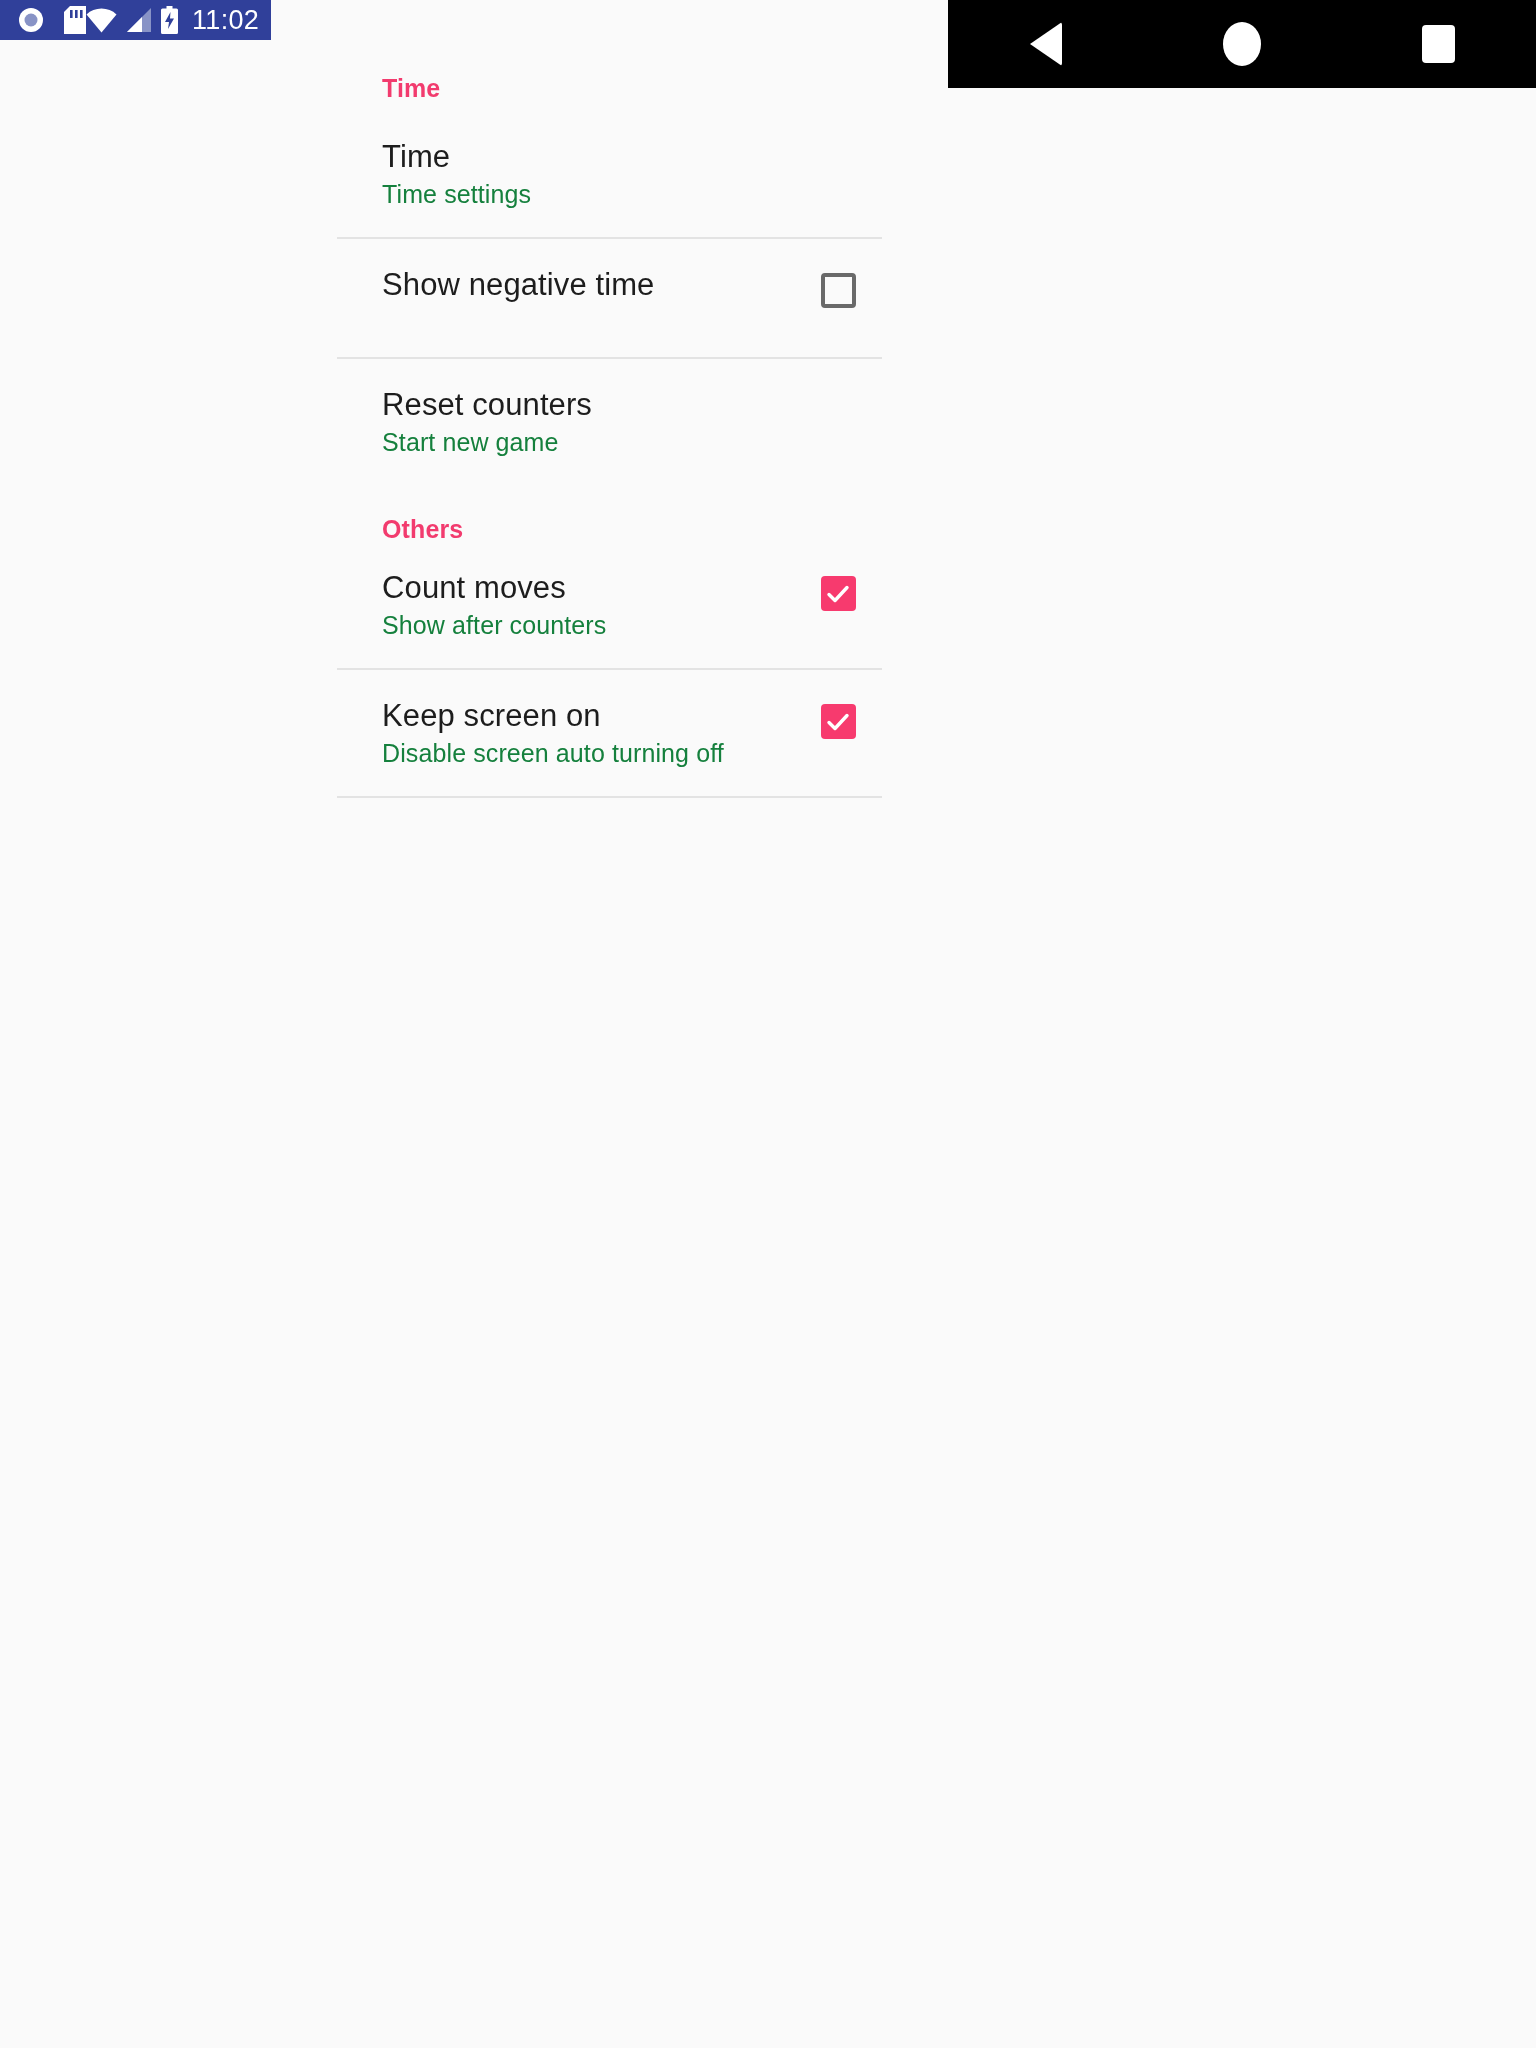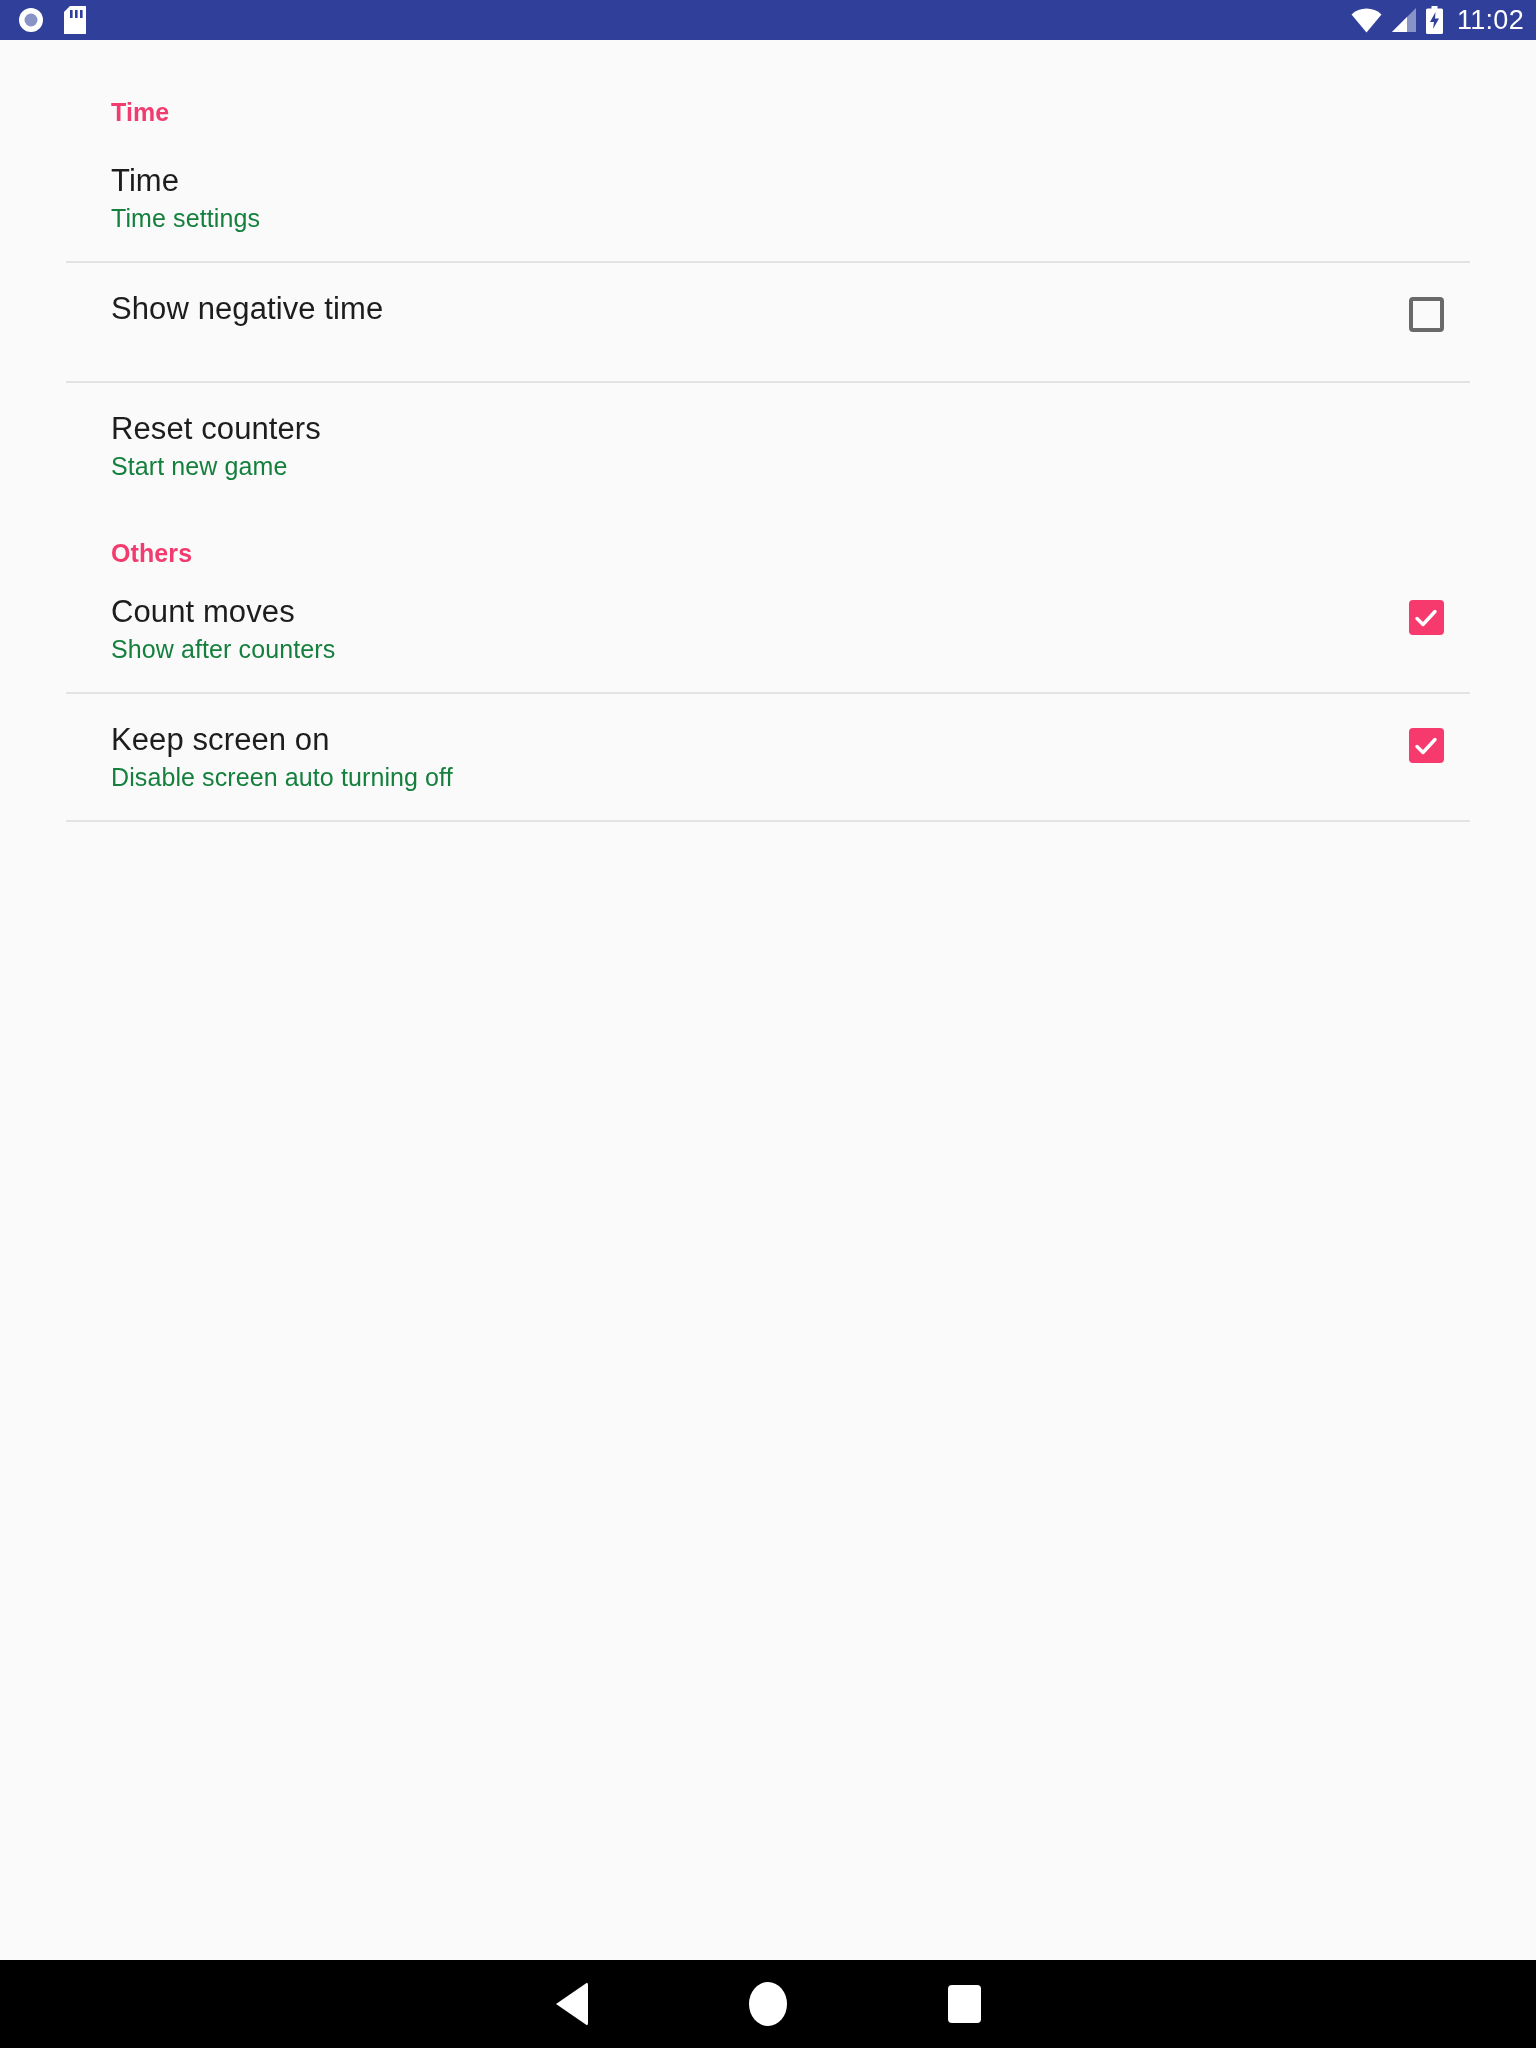--- a/index.html
+++ b/index.html
@@ -11,21 +11,21 @@
     font-family:"Liberation Sans", sans-serif;
     overflow:hidden;
   }
 
   #screen {
     position:relative;
     width:1536px;
     height:2048px;
     background:#fafafa;
     display:flex;
-    flex-direction:column;
+    flex-direction:row;
   }
 
   
   #status-bar {
     height:40px;
     background:#30409a;
     display:flex;
     align-items:center;
     justify-content:space-between;
     padding:0 12px 0 18px;
@@ -42,21 +42,21 @@
     font-family:"Liberation Sans", sans-serif;
     margin-left:5px;
   }
 
   .sicon { display:block; }
 
   
   #content {
     flex:1 1 auto;
     background:#fafafa;
-    padding-top:60px;
+    padding-top:76px;
     overflow:hidden;
   }
 
   .section-header {
     color:#f23b6e;
     font-size:25px;
     font-weight:bold;
     padding:0 0 0 111px;
     line-height:1;
     letter-spacing:0.1px;

